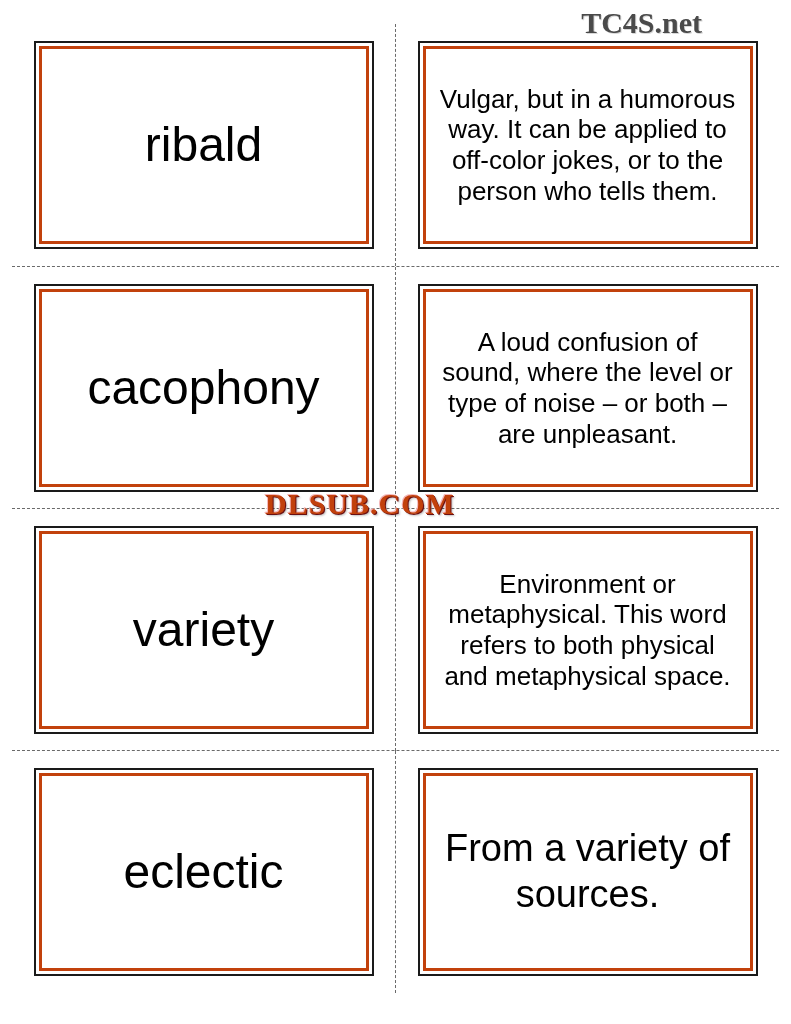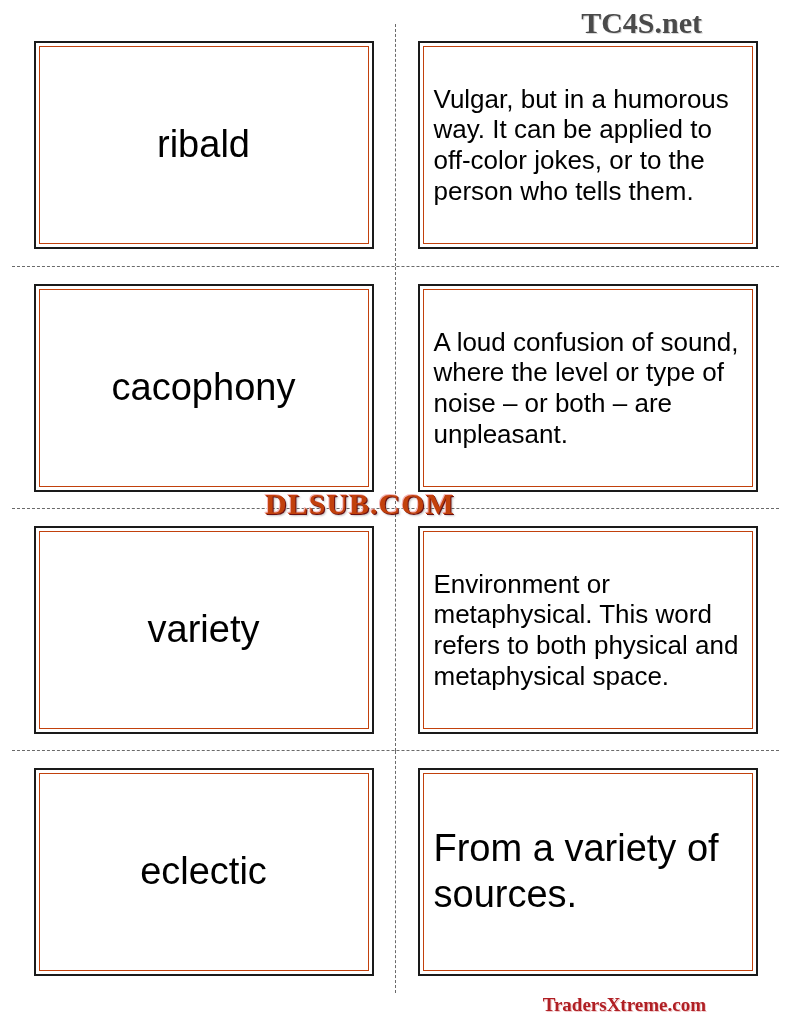--- a/index.html
+++ b/index.html
@@ -117,29 +117,30 @@
     padding: 3px;
     background: #ffffff;
     display: flex;
     align-items: center;
     justify-content: center;
   }
   .card-inner {
     box-sizing: border-box;
     width: 100%;
     height: 100%;
-    border: 1px solid #c2410c;
+    border: 3px solid #c2410c;
     display: flex;
     align-items: center;
     justify-content: center;
     padding: 6px 10px;
+    text-align: center;
   }
 
   .term {
-    font-size: 38px;
+    font-size: 48px;
     line-height: 1.1;
     font-weight: 400;
     font-family: "Liberation Sans", sans-serif;
   }
   .definition {
     font-size: 26px;
     line-height: 1.18;
     font-family: "Liberation Sans", sans-serif;
   }
   .definition.large {
@@ -220,15 +221,14 @@
           <div class="card-inner">
             <span class="term">eclectic</span>
           </div>
         </div>
       </div>
     </div>
 
   </div>
 
   <div class="wm-center">DLSUB.COM</div>
-  <div class="wm-bottom">TradersXtreme.com</div>
 
 </div>
 
 </body></html>

